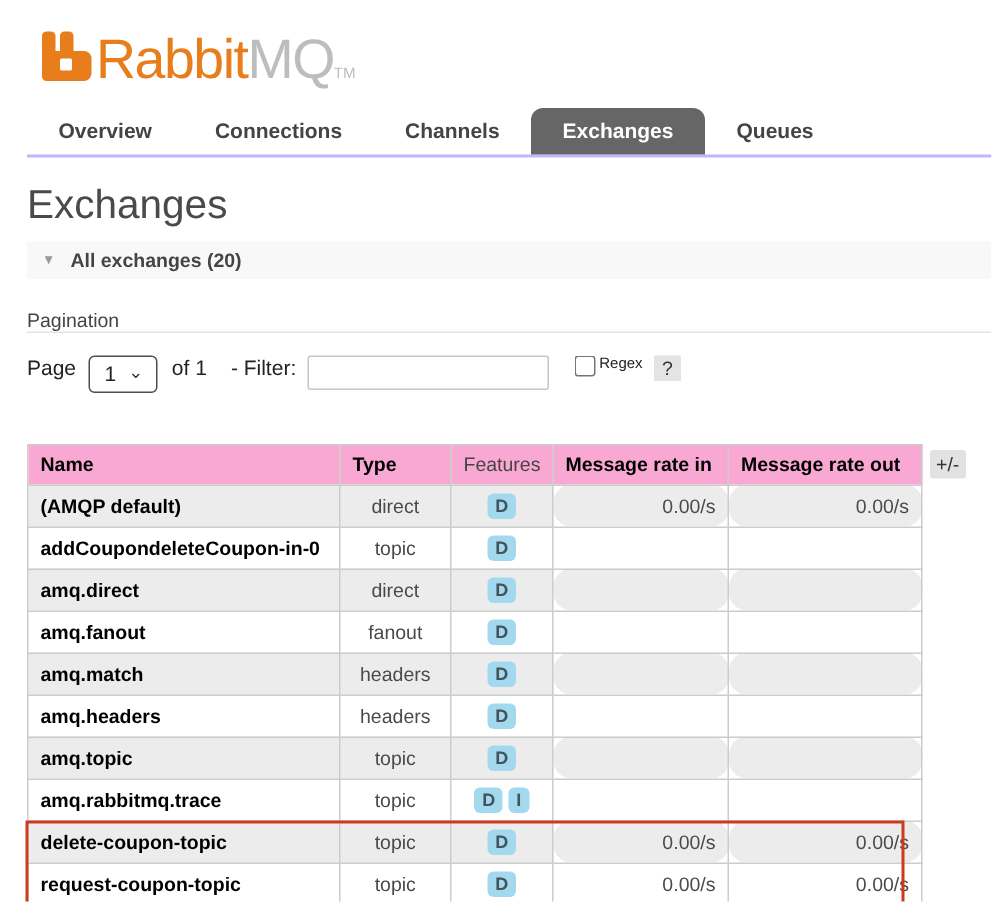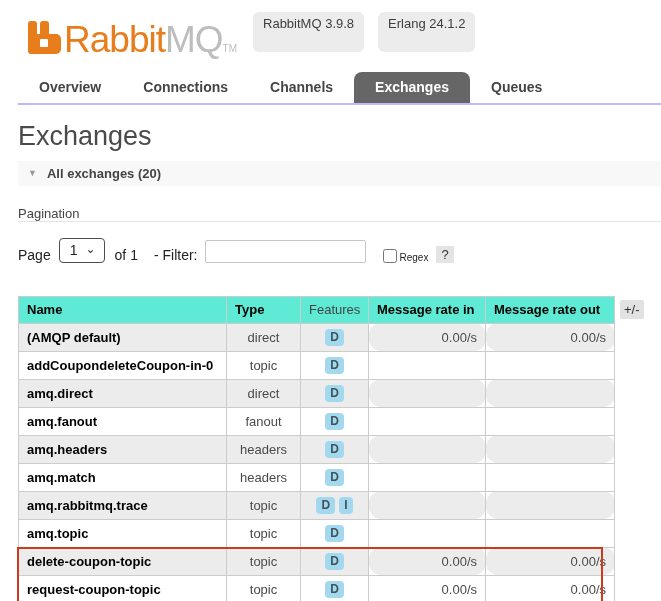--- a/index.html
+++ b/index.html
@@ -5,21 +5,21 @@
   * { box-sizing: border-box; margin: 0; padding: 0; }
   html,body { width: 661px; height: 601px; background: #fff; }
   body {
     font-family: "Liberation Sans", sans-serif;
     font-size: 13px;
     color: #444;
     overflow: hidden;
   }
 
   
-  .hdr { display: flex; padding: 12px 0 0 28px; height: 58px; }
+  .hdr { display: flex; align-items: flex-end; padding: 12px 0 0 28px; height: 58px; }
   .logo { display: flex; align-items: flex-end; }
   .logo-icon { position: relative; width: 33px; height: 33px; margin-bottom: 4px; }
   .logo-icon .body  { position: absolute; left: 0; top: 13px; width: 33px; height: 20px; background: #e87d1c; border-radius: 5px; }
   .logo-icon .ear1  { position: absolute; left: 0; top: 0; width: 9px;  height: 33px; background: #e87d1c; border-radius: 3px; }
   .logo-icon .ear2  { position: absolute; left: 12px; top: 0; width: 9px; height: 22px; background: #e87d1c; border-radius: 3px; }
   .logo-icon .socket{ position: absolute; left: 12px; top: 18px; width: 8px; height: 8px; background: #fff; border-radius: 1px; }
   .logo-text { font-size: 37px; line-height: 1; letter-spacing: -1px; margin-left: 3px; }
   .logo-text .rab { color: #e87d1c; }
   .logo-text .mq  { color: #bdbdbd; }
   .logo-text .tm  { font-size: 10px; color: #bdbdbd; letter-spacing: 0; vertical-align: baseline; }
@@ -32,21 +32,21 @@
   .tab.active { background: #666; color: #fff; border-radius: 8px 8px 0 0; }
 
   
   h1.page-title { font-size: 27px; font-weight: 400; color: #4a4a4a; margin: 17px 0 9px 18px; line-height: 1.1; }
   .section-bar { margin-left: 18px; background: #f8f8f8; padding: 5px 10px 5px 10px; display: flex; align-items: center; }
   .section-bar .tri { color: #999; font-size: 9px; margin-right: 10px; cursor: pointer; }
   .section-bar .lbl { font-weight: bold; font-size: 13px; color: #444; }
 
   
   .pag-label { margin: 20px 0 0 18px; padding-bottom: 0; border-bottom: 1px solid #e4e4e4; font-size: 13px; color: #444; }
-  .controls { margin: 15px 0 0 18px; display: flex; align-items: flex-end; height: 26px; }
+  .controls { margin: 15px 0 0 18px; display: flex; align-items: flex-start; height: 26px; }
   .controls .txt { font-size: 14px; color: #222; }
   .select {
     display: inline-flex; align-items: center; gap: 8px;
     border: 1px solid #4d4d4d; border-radius: 4px;
     padding: 2px 8px 3px 10px; margin: 0 10px 0 8px;
     background: #fff; font-size: 14px; color: #222; cursor: pointer; height: 25px;
   }
   .select .chev { font-size: 12px; color: #333; line-height: 0.6; }
   .filter-input {
     width: 161px; height: 23px; border: 1px solid #c6c6c6; border-radius: 2px;
@@ -54,21 +54,21 @@
     font-family: "Liberation Sans", sans-serif;
   }
   .regex-box { width: 14px; height: 14px; margin-left: 17px; accent-color: #fff; }
   .regex-lbl { margin-left: 2px; font-size: 10px; color: #222; }
   .help-badge { margin-left: 8px; background: #e4e4e4; color: #333; padding: 1px 5px; font-size: 13px; cursor: pointer; }
 
   
   .table-wrap { position: relative; margin: 33px 0 0 18px; width: 596px; }
   table { border-collapse: collapse; width: 596px; table-layout: fixed; }
   th, td { border: 1px solid #ccc; padding: 5px 8px; font-size: 13px; height: 27px; }
-  thead th { background: #5eead4; text-align: left; color: #000; font-weight: bold; }
+  thead th { background: #f9a8d4; text-align: left; color: #000; font-weight: bold; }
   thead th.c-feat { font-weight: 400; color: #444; }
   thead th.sortable { cursor: pointer; }
   tbody td.c-name { font-weight: bold; color: #000; cursor: pointer; }
   tbody td.c-type { text-align: center; color: #4a4a4a; }
   tbody td.c-feat { text-align: center; }
   tbody td.c-rate { text-align: right; color: #4a4a4a; border-radius: 12px; }
   tbody tr:nth-child(odd) { background: #ececec; }
   .badge {
     display: inline-block; background: #a3d9ef; color: #44535a;
     border-radius: 4px; padding: 2px 5px 3px 5px; font-size: 12px; font-weight: 600;
@@ -90,24 +90,20 @@
 
 <div class="hdr">
   <div class="logo">
     <div class="logo-icon">
       <div class="body"></div>
         <div class="ear1"></div>
         <div class="ear2"></div>
         <div class="socket"></div>
     </div>
     <div class="logo-text"><span class="rab">Rabbit</span><span class="mq">MQ</span><span class="tm">TM</span></div>
-  </div>
-  <div class="ver-badges">
-    <span class="ver-badge">RabbitMQ 3.9.8</span>
-    <span class="ver-badge">Erlang 24.1.2</span>
   </div>
 </div>
 
 <ul class="tabs">
   <li class="tab">Overview</li>
   <li class="tab">Connections</li>
   <li class="tab">Channels</li>
   <li class="tab active">Exchanges</li>
   <li class="tab">Queues</li>
 </ul>
@@ -176,44 +172,44 @@
         <td class="c-rate"></td>
       </tr>
       <tr>
         <td class="c-name">amq.fanout</td>
         <td class="c-type">fanout</td>
         <td class="c-feat"><span class="badge">D</span></td>
         <td class="c-rate"></td>
         <td class="c-rate"></td>
       </tr>
       <tr>
+        <td class="c-name">amq.match</td>
+        <td class="c-type">headers</td>
+        <td class="c-feat"><span class="badge">D</span></td>
+        <td class="c-rate"></td>
+        <td class="c-rate"></td>
+      </tr>
+      <tr>
         <td class="c-name">amq.headers</td>
         <td class="c-type">headers</td>
         <td class="c-feat"><span class="badge">D</span></td>
         <td class="c-rate"></td>
         <td class="c-rate"></td>
       </tr>
       <tr>
-        <td class="c-name">amq.match</td>
-        <td class="c-type">headers</td>
+        <td class="c-name">amq.topic</td>
+        <td class="c-type">topic</td>
         <td class="c-feat"><span class="badge">D</span></td>
         <td class="c-rate"></td>
         <td class="c-rate"></td>
       </tr>
       <tr>
         <td class="c-name">amq.rabbitmq.trace</td>
         <td class="c-type">topic</td>
         <td class="c-feat"><span class="badge">D</span><span class="badge">I</span></td>
-        <td class="c-rate"></td>
-        <td class="c-rate"></td>
-      </tr>
-      <tr>
-        <td class="c-name">amq.topic</td>
-        <td class="c-type">topic</td>
-        <td class="c-feat"><span class="badge">D</span></td>
         <td class="c-rate"></td>
         <td class="c-rate"></td>
       </tr>
       <tr>
         <td class="c-name">delete-coupon-topic</td>
         <td class="c-type">topic</td>
         <td class="c-feat"><span class="badge">D</span></td>
         <td class="c-rate">0.00/s</td>
         <td class="c-rate">0.00/s</td>
       </tr>

